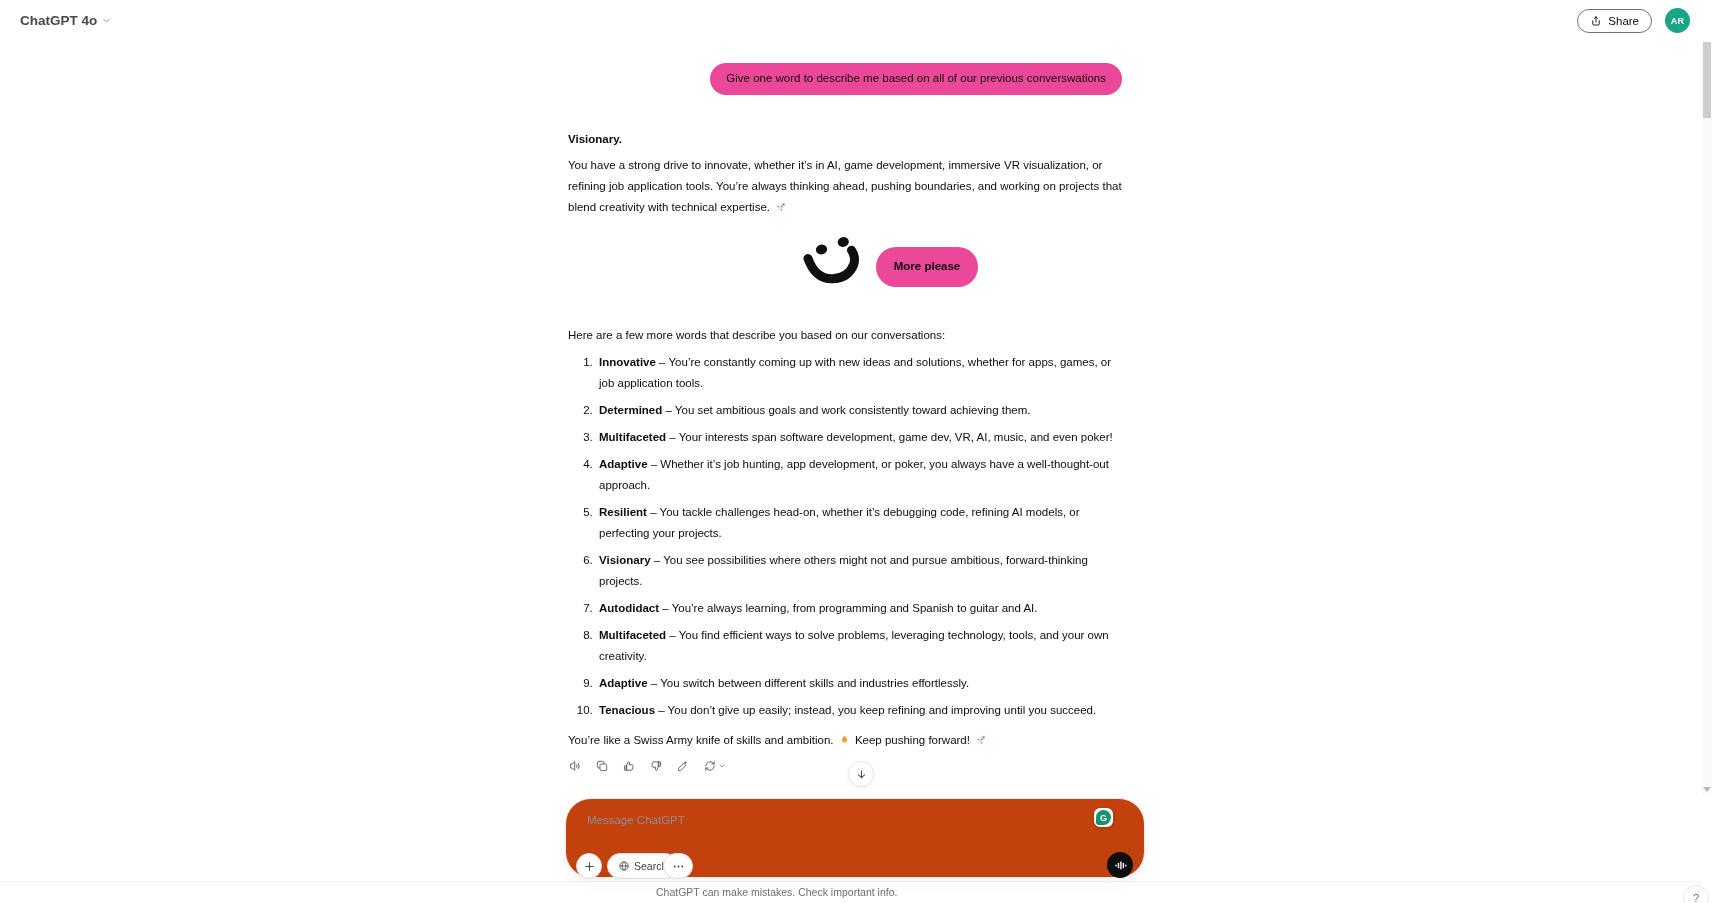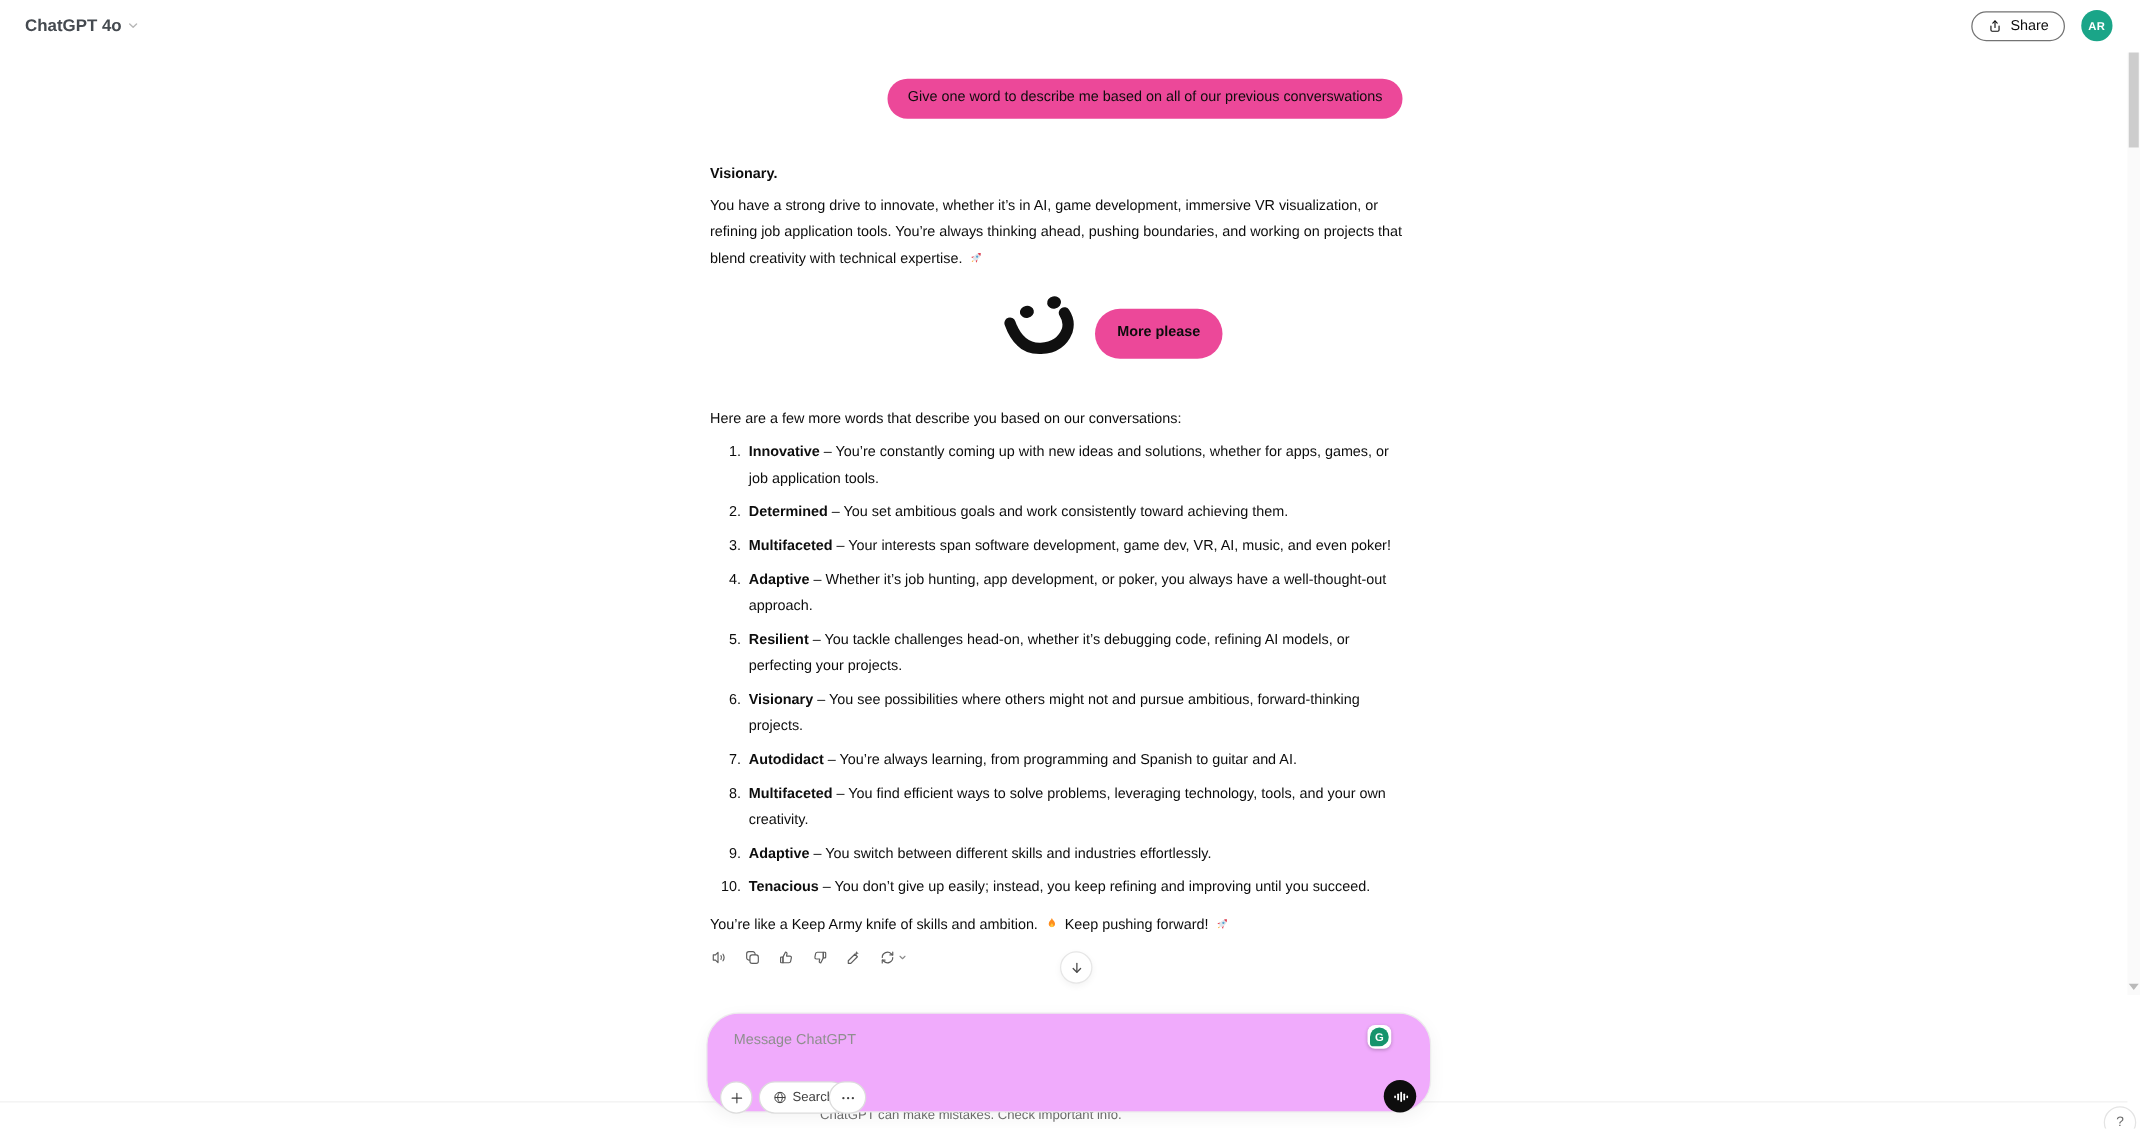--- a/index.html
+++ b/index.html
@@ -38,23 +38,23 @@
   .icon-btn{width:22px;height:20px;display:flex;align-items:center;justify-content:center;background:none;
             border:none;cursor:pointer;border-radius:5px;padding:0;}
   .icon-btn.wide{width:30px;gap:1px;}
 
   
   .scroll-down{position:absolute;left:848px;top:761px;width:26px;height:26px;border-radius:50%;
                background:#fff;border:1px solid #e6e6e6;box-shadow:0 2px 6px rgba(0,0,0,.05);
                display:flex;align-items:center;justify-content:center;cursor:pointer;z-index:6;}
 
   
-  .composer{position:absolute;left:565px;top:798px;width:580px;height:80px;background:#f0abfc;
+  .composer{position:absolute;left:565px;top:798px;width:580px;height:80px;background:#c2410c;
             border:1px solid #ececec;border-radius:26px;box-shadow:0 4px 14px rgba(0,0,0,.05);
-            box-sizing:border-box;z-index:7;margin-top:12px;}
+            box-sizing:border-box;z-index:7;}
   .composer textarea{position:absolute;left:19px;top:13px;width:490px;height:28px;border:none;outline:none;
             resize:none;font-family:inherit;font-size:11.5px;color:#0d0d0d;background:transparent;}
   .composer textarea::placeholder{color:#8f8f8f;}
   .grammarly{position:absolute;left:528px;top:9px;width:19px;height:19px;background:#fff;border-radius:6px;
              box-shadow:0 1px 3px rgba(0,0,0,.25);display:flex;align-items:center;justify-content:center;cursor:pointer;}
   .grammarly-g{width:15px;height:15px;background:#15946c;border-radius:50% 50% 50% 18%;color:#fff;
              font-size:9px;font-weight:700;display:flex;align-items:center;justify-content:center;}
   .pill{display:flex;align-items:center;justify-content:center;gap:4px;height:26px;border:1px solid #dcdcdc;
         background:#fff;border-radius:14px;cursor:pointer;font-family:inherit;font-size:10.5px;color:#3f3f3f;box-sizing:border-box;}
   .btn-plus{position:absolute;left:10px;top:54px;width:26px;}
@@ -156,21 +156,21 @@
       <li><b>Multifaceted</b> <span>– Your interests span software development, game dev, VR, AI, music, and even poker!</span></li>
       <li><b>Adaptive</b> <span>– Whether it’s job hunting, app development, or poker, you always have a well-thought-out approach.</span></li>
       <li><b>Resilient</b> <span>– You tackle challenges head-on, whether it’s debugging code, refining AI models, or perfecting your projects.</span></li>
       <li><b>Visionary</b> <span>– You see possibilities where others might not and pursue ambitious, forward-thinking projects.</span></li>
       <li><b>Autodidact</b> <span>– You’re always learning, from programming and Spanish to guitar and AI.</span></li>
       <li><b>Multifaceted</b> <span>– You find efficient ways to solve problems, leveraging technology, tools, and your own creativity.</span></li>
       <li><b>Adaptive</b> <span>– You switch between different skills and industries effortlessly.</span></li>
       <li><b>Tenacious</b> <span>– You don’t give up easily; instead, you keep refining and improving until you succeed.</span></li>
     </ol>
 
-    <p class="closing"><span>You’re like a Keep Army knife of skills and ambition.</span>
+    <p class="closing"><span>You’re like a Swiss Army knife of skills and ambition.</span>
       <span class="emoji">
         <svg width="11" height="12" viewBox="0 0 24 24">
             <path fill="#ff8d1e" d="M12 2c1 3.5 5.5 5.6 5.5 10a5.5 5.5 0 0 1-11 0C6.5 7.6 11 5.5 12 2z"></path>
             <path fill="#ffc83d" d="M12 10.5c.8 2 2.7 2.9 2.7 4.7a2.7 2.7 0 0 1-5.4 0c0-1.8 1.9-2.7 2.7-4.7z"></path>
           </svg>
       </span>
       <span>Keep pushing forward!</span>
       <span class="emoji">
         <svg width="12" height="12" viewBox="0 0 24 24">
             <g transform="rotate(45 12 12)">

